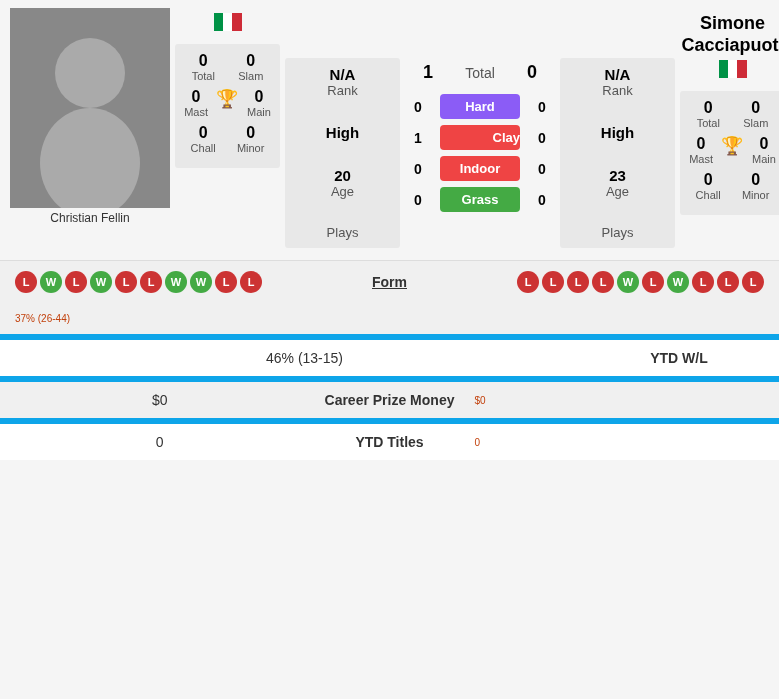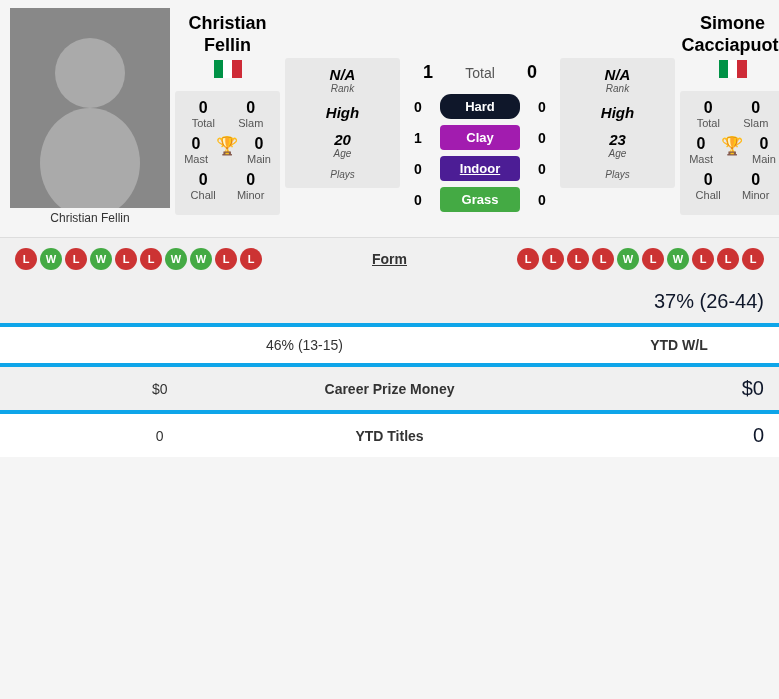--- a/index.html
+++ b/index.html
@@ -144,49 +144,48 @@
       padding: 5px 0;
       border: none;
       border-radius: 4px;
       color: #fff;
       font-size: 13px;
       font-weight: bold;
       cursor: pointer;
       text-align: center;
     }
 
-    .btn-hard { background: #0f172a; border-radius: 11px; }
-    .btn-clay { background: #a21caf; }
-    .btn-indoor { background: #4c1d95; text-decoration: underline; }
+    .btn-hard { background: #8b5cf6; }
+    .btn-clay { background: #ef4444; text-align: right; }
+    .btn-indoor { background: #ef4444; }
     .btn-grass { background: #44aa44; }
 
     
     .detail-stats-left, .detail-stats-right {
       width: 115px;
       background: #e8e8e8;
       border-radius: 3px;
       padding: 8px 5px;
       display: flex;
       flex-direction: column;
-      gap: 10px;
-      font-style: italic;
+      gap: 26px;
     }
 
     .detail-stat {
       text-align: center;
     }
 
     .detail-stat-value {
       font-size: 15px;
       font-weight: bold;
       display: block;
     }
 
     .detail-stat-label {
-      font-size: 10px;
+      font-size: 13px;
       color: #555;
       display: block;
     }
 
     
     .player-name-below {
       font-size: 12px;
       text-align: center;
       margin-top: 3px;
       color: #333;
@@ -239,21 +238,21 @@
 
     
     .stats-rows {
       background: #fff;
     }
 
     .stat-row-item {
       display: flex;
       align-items: center;
       padding: 10px 15px;
-      border-top: 4px solid #0ea5e9;
+      border-top: 6px solid #0ea5e9;
     }
 
     .stat-row-item:first-child {
       border-top: none;
     }
 
     .stat-row-left {
       flex: 1;
       text-align: center;
       font-size: 14px;
@@ -263,23 +262,23 @@
     .stat-row-center {
       width: 170px;
       text-align: center;
       font-size: 14px;
       font-weight: bold;
       color: #333;
     }
 
     .stat-row-right {
       flex: 1;
-      text-align: right;
-      font-size: 20px;
-      color: #0f172a;
+      text-align: left;
+      font-size: 10px;
+      color: #c2410c;
     }
 
     .shaded {
       background: #f0f0f0;
     }
 
     
     .players-row {
       display: flex;
       align-items: flex-start;
@@ -323,23 +322,20 @@
 
             <circle cx="80" cy="65" r="35" fill="#aaa"></circle>
 
             <ellipse cx="80" cy="155" rx="50" ry="55" fill="#aaa"></ellipse>
           </svg>
         </div>
         <div class="player-name-below">Christian Fellin</div>
       </div>
 
       <div class="player-info-left">
-        <div class="player-name">
-          Christian<br>Fellin
-        </div>
         <div class="flag-container">
           <span class="flag flag-italy"></span>
         </div>
         <div class="stats-box">
           <div class="stat-row">
             <div class="stat-item">
               <span class="stat-value">0</span>
               <span class="stat-label">Total</span>
             </div>
             <div class="stat-item">

